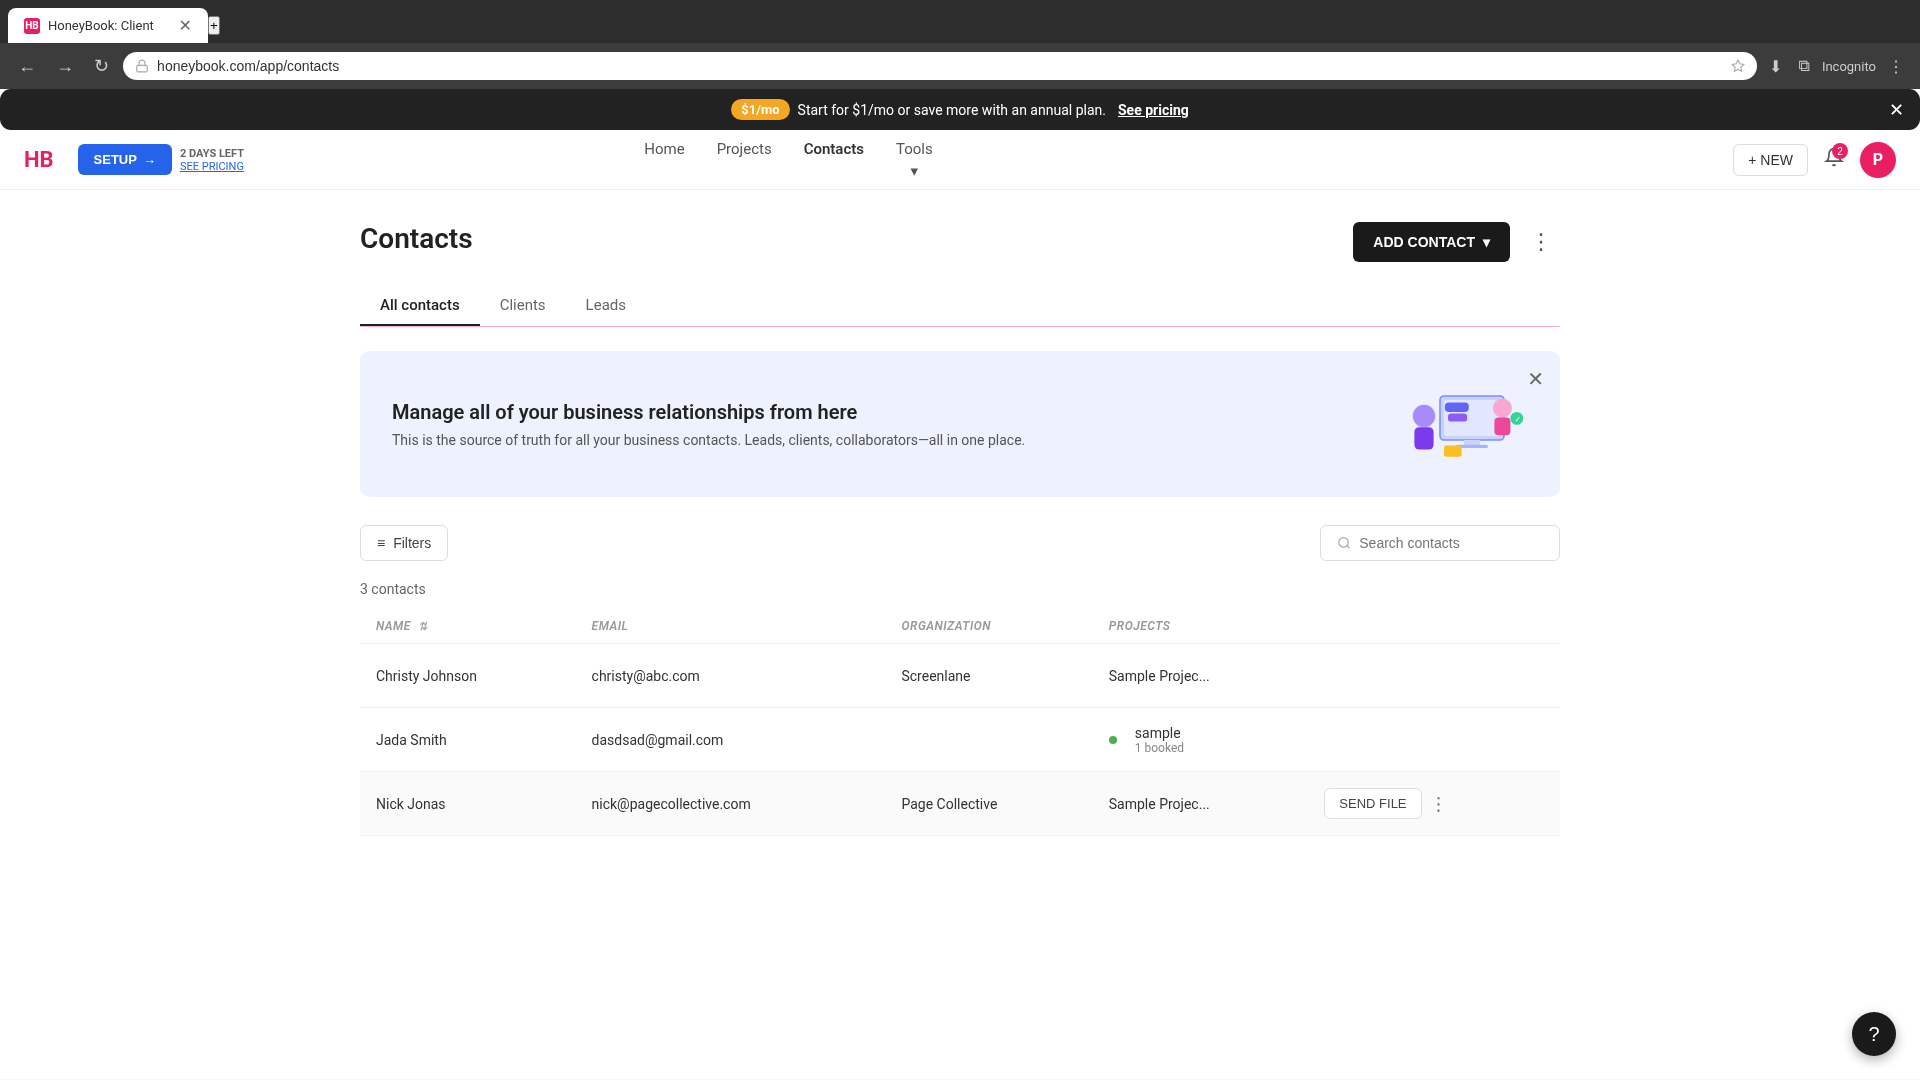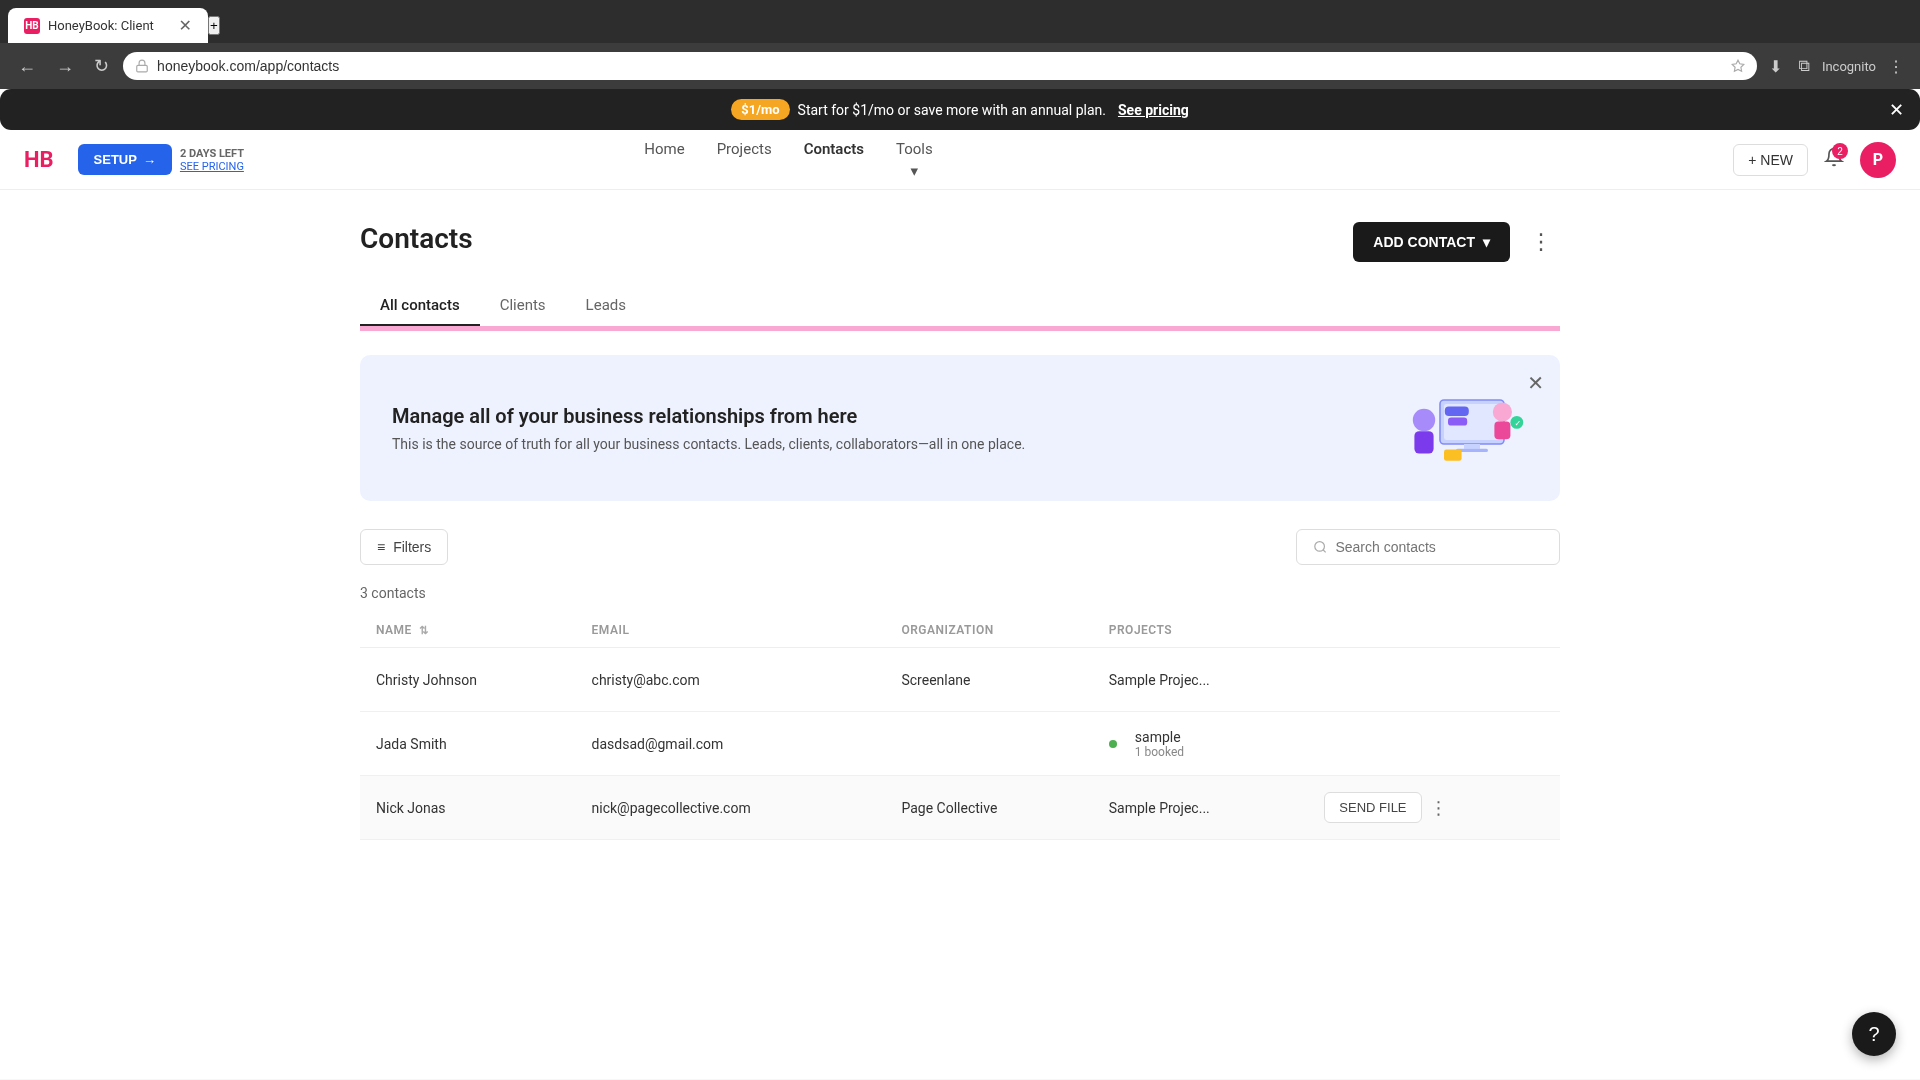--- a/index.html
+++ b/index.html
@@ -45,41 +45,41 @@
 
     
     .main-content { padding: 32px 40px; max-width: 1280px; margin: 0 auto; }
     .page-header { display: flex; align-items: flex-start; justify-content: space-between; margin-bottom: 24px; }
     .page-title { font-size: 28px; font-weight: 600; color: #222; }
     .page-header-actions { display: flex; align-items: center; gap: 12px; }
     .add-contact-btn { background: #1a1a1a; color: #fff; border: none; border-radius: 6px; padding: 12px 20px; font-size: 14px; font-weight: 600; cursor: pointer; display: flex; align-items: center; gap: 8px; }
     .more-btn { background: none; border: none; cursor: pointer; font-size: 22px; color: #555; padding: 4px 8px; }
 
     
-    .tabs { display: flex; gap: 0; border-bottom: 5px solid #f9a8d4; margin-bottom: 24px; }
+    .tabs { display: flex; gap: 0; border-bottom: 1px solid #f9a8d4; margin-bottom: 24px; }
     .tab-item { padding: 10px 20px; font-size: 15px; cursor: pointer; color: #666; border-bottom: 2px solid transparent; }
     .tab-item.active { color: #222; border-bottom: 2px solid #222; font-weight: 500; }
 
     
     .info-banner { background: #eef2ff; border-radius: 10px; padding: 28px 32px; margin-bottom: 28px; display: flex; align-items: center; justify-content: space-between; position: relative; }
     .info-banner-text h2 { font-size: 20px; font-weight: 600; color: #222; margin-bottom: 8px; }
     .info-banner-text p { font-size: 14px; color: #555; }
     .info-banner-close { position: absolute; top: 16px; right: 16px; background: none; border: none; cursor: pointer; font-size: 20px; color: #666; }
     .info-banner-illustration { width: 160px; height: 90px; display: flex; align-items: center; justify-content: center; }
 
     
     .contacts-toolbar { display: flex; align-items: center; justify-content: space-between; margin-bottom: 20px; }
     .filters-btn { display: flex; align-items: center; gap: 8px; background: #fff; border: 1px solid #ddd; border-radius: 6px; padding: 9px 16px; font-size: 14px; cursor: pointer; color: #444; }
-    .search-box { display: flex; align-items: center; gap: 8px; border: 1px solid #ddd; border-radius: 6px; padding: 9px 16px; background: #fff; width: 264px; }
+    .search-box { display: flex; align-items: center; gap: 8px; border: 1px solid #ddd; border-radius: 6px; padding: 9px 16px; background: #fff; width: 240px; }
     .search-box input { border: none; outline: none; font-size: 14px; color: #666; width: 100%; background: transparent; }
 
     
     .contacts-count { font-size: 14px; color: #666; margin-bottom: 12px; }
     .contacts-table { width: 100%; border-collapse: collapse; background: #fff; }
-    .contacts-table th { text-align: left; font-size: 12px; font-weight: 600; color: #999; padding: 10px 16px; border-bottom: 1px solid #eee; text-transform: uppercase; letter-spacing: 0.5px; }
+    .contacts-table th { text-align: left; font-size: 12px; font-weight: 600; color: #999; padding: 10px 16px; border-bottom: 1px solid #eee; text-transform: uppercase; letter-spacing: 0.5px; font-style: italic; }
     .contacts-table td { padding: 16px 16px; border-bottom: 1px solid #f0f0f0; font-size: 14px; color: #333; vertical-align: middle; }
     .sort-icon { display: inline-block; margin-left: 4px; color: #aaa; font-size: 11px; }
     .project-tag { display: inline-flex; align-items: center; gap: 18px; }
     .project-dot { width: 8px; height: 8px; border-radius: 50%; background: #4caf50; }
     .project-booked { font-size: 12px; color: #888; }
     .row-actions { display: flex; align-items: center; gap: 8px; opacity: 0; }
     .send-file-btn { background: #fff; border: 1px solid #ddd; border-radius: 6px; padding: 7px 14px; font-size: 13px; cursor: pointer; color: #444; }
     .row-more-btn { background: none; border: none; cursor: pointer; font-size: 18px; color: #666; }
 
     

